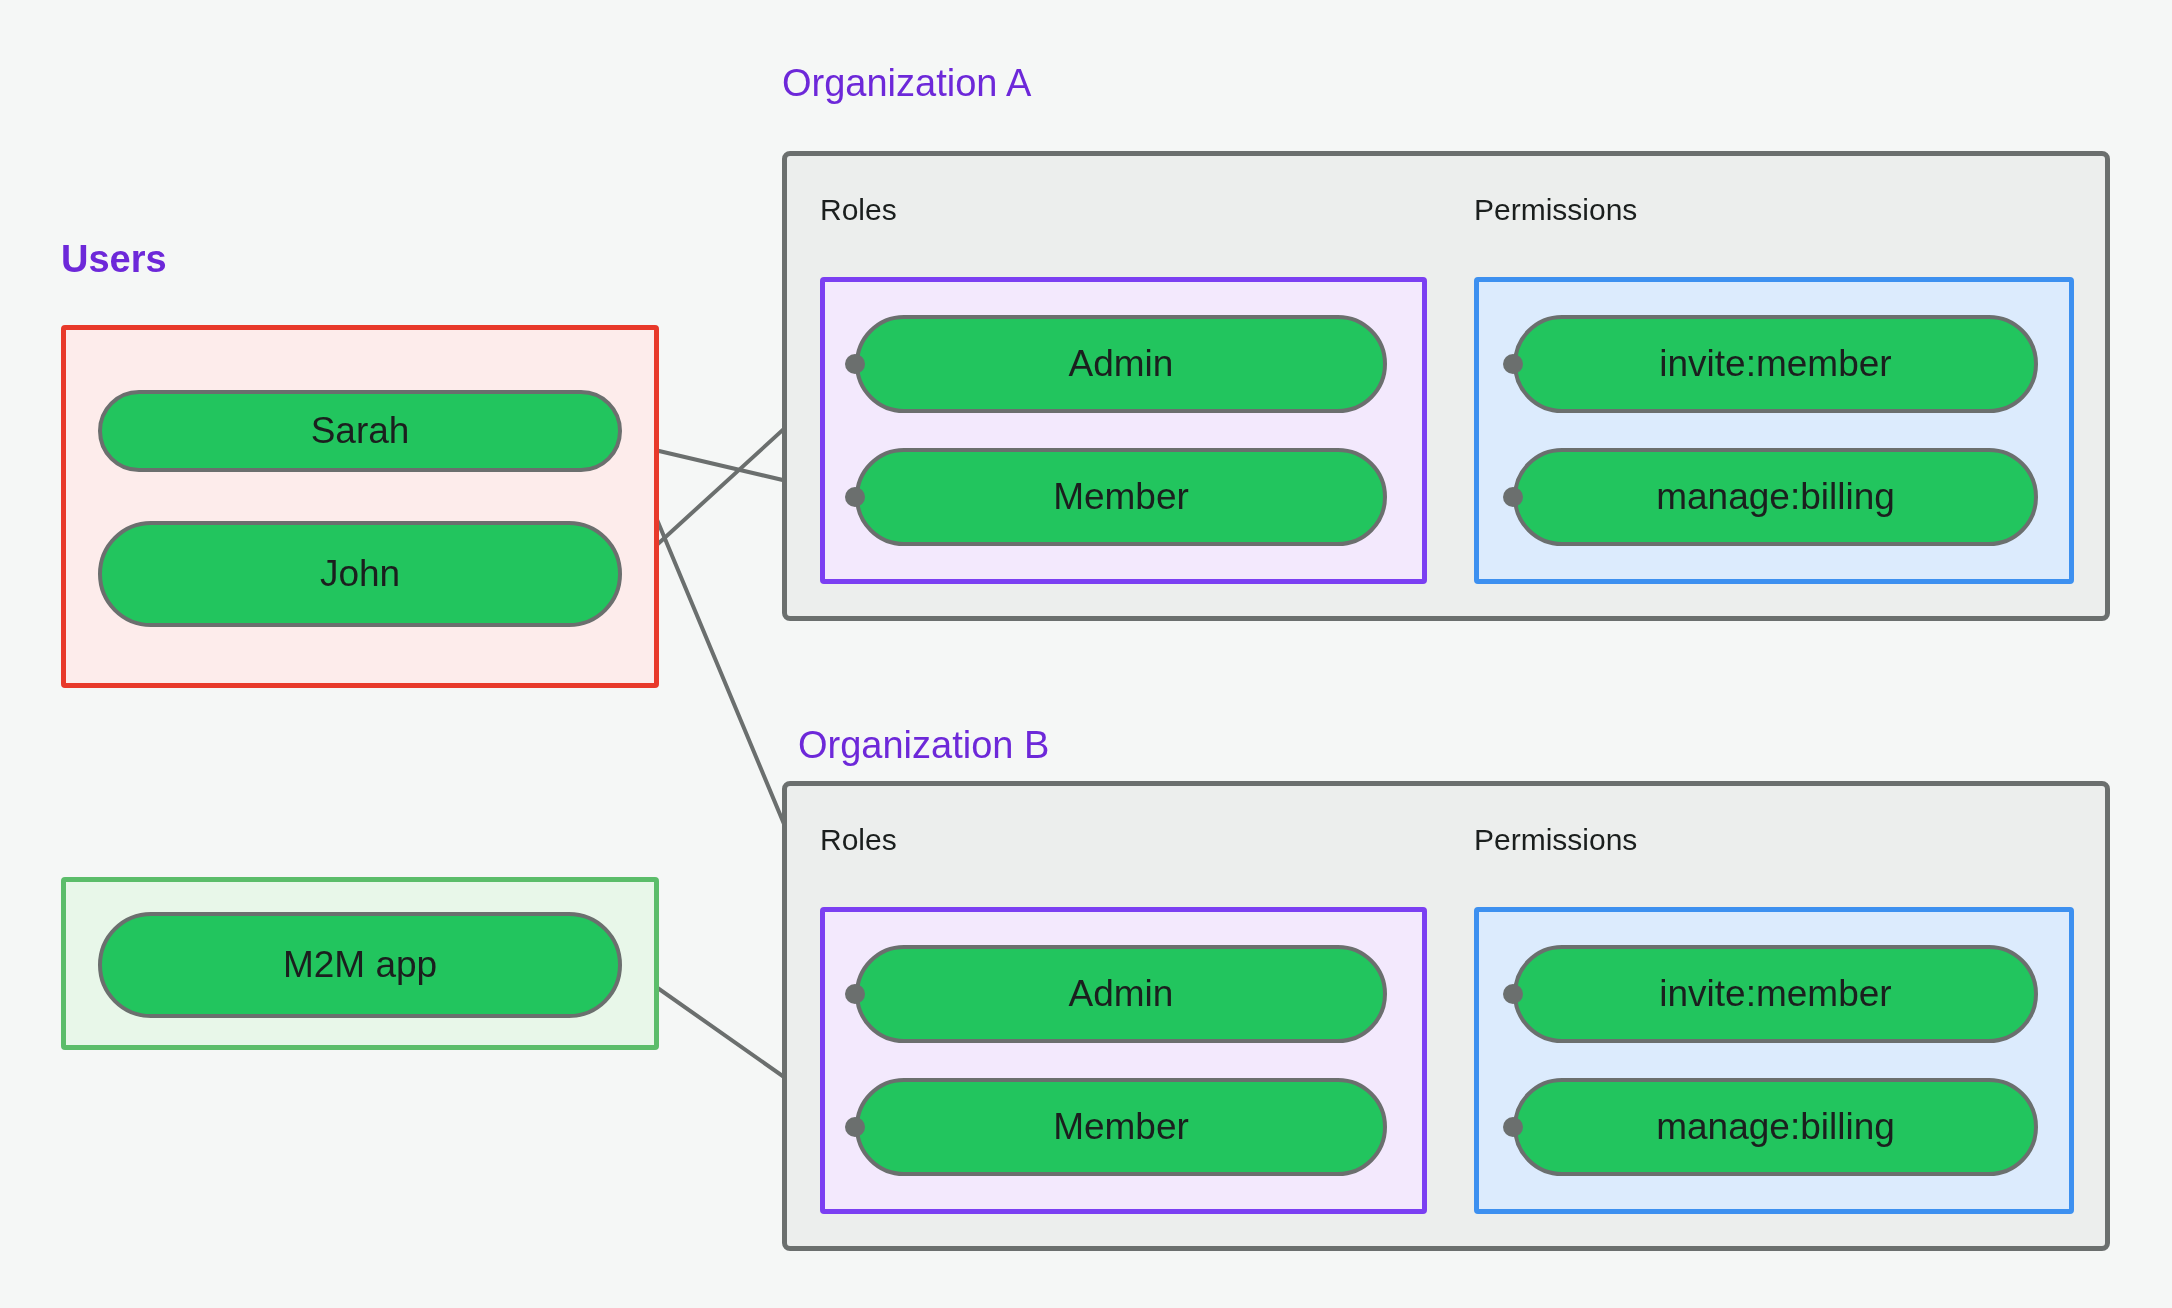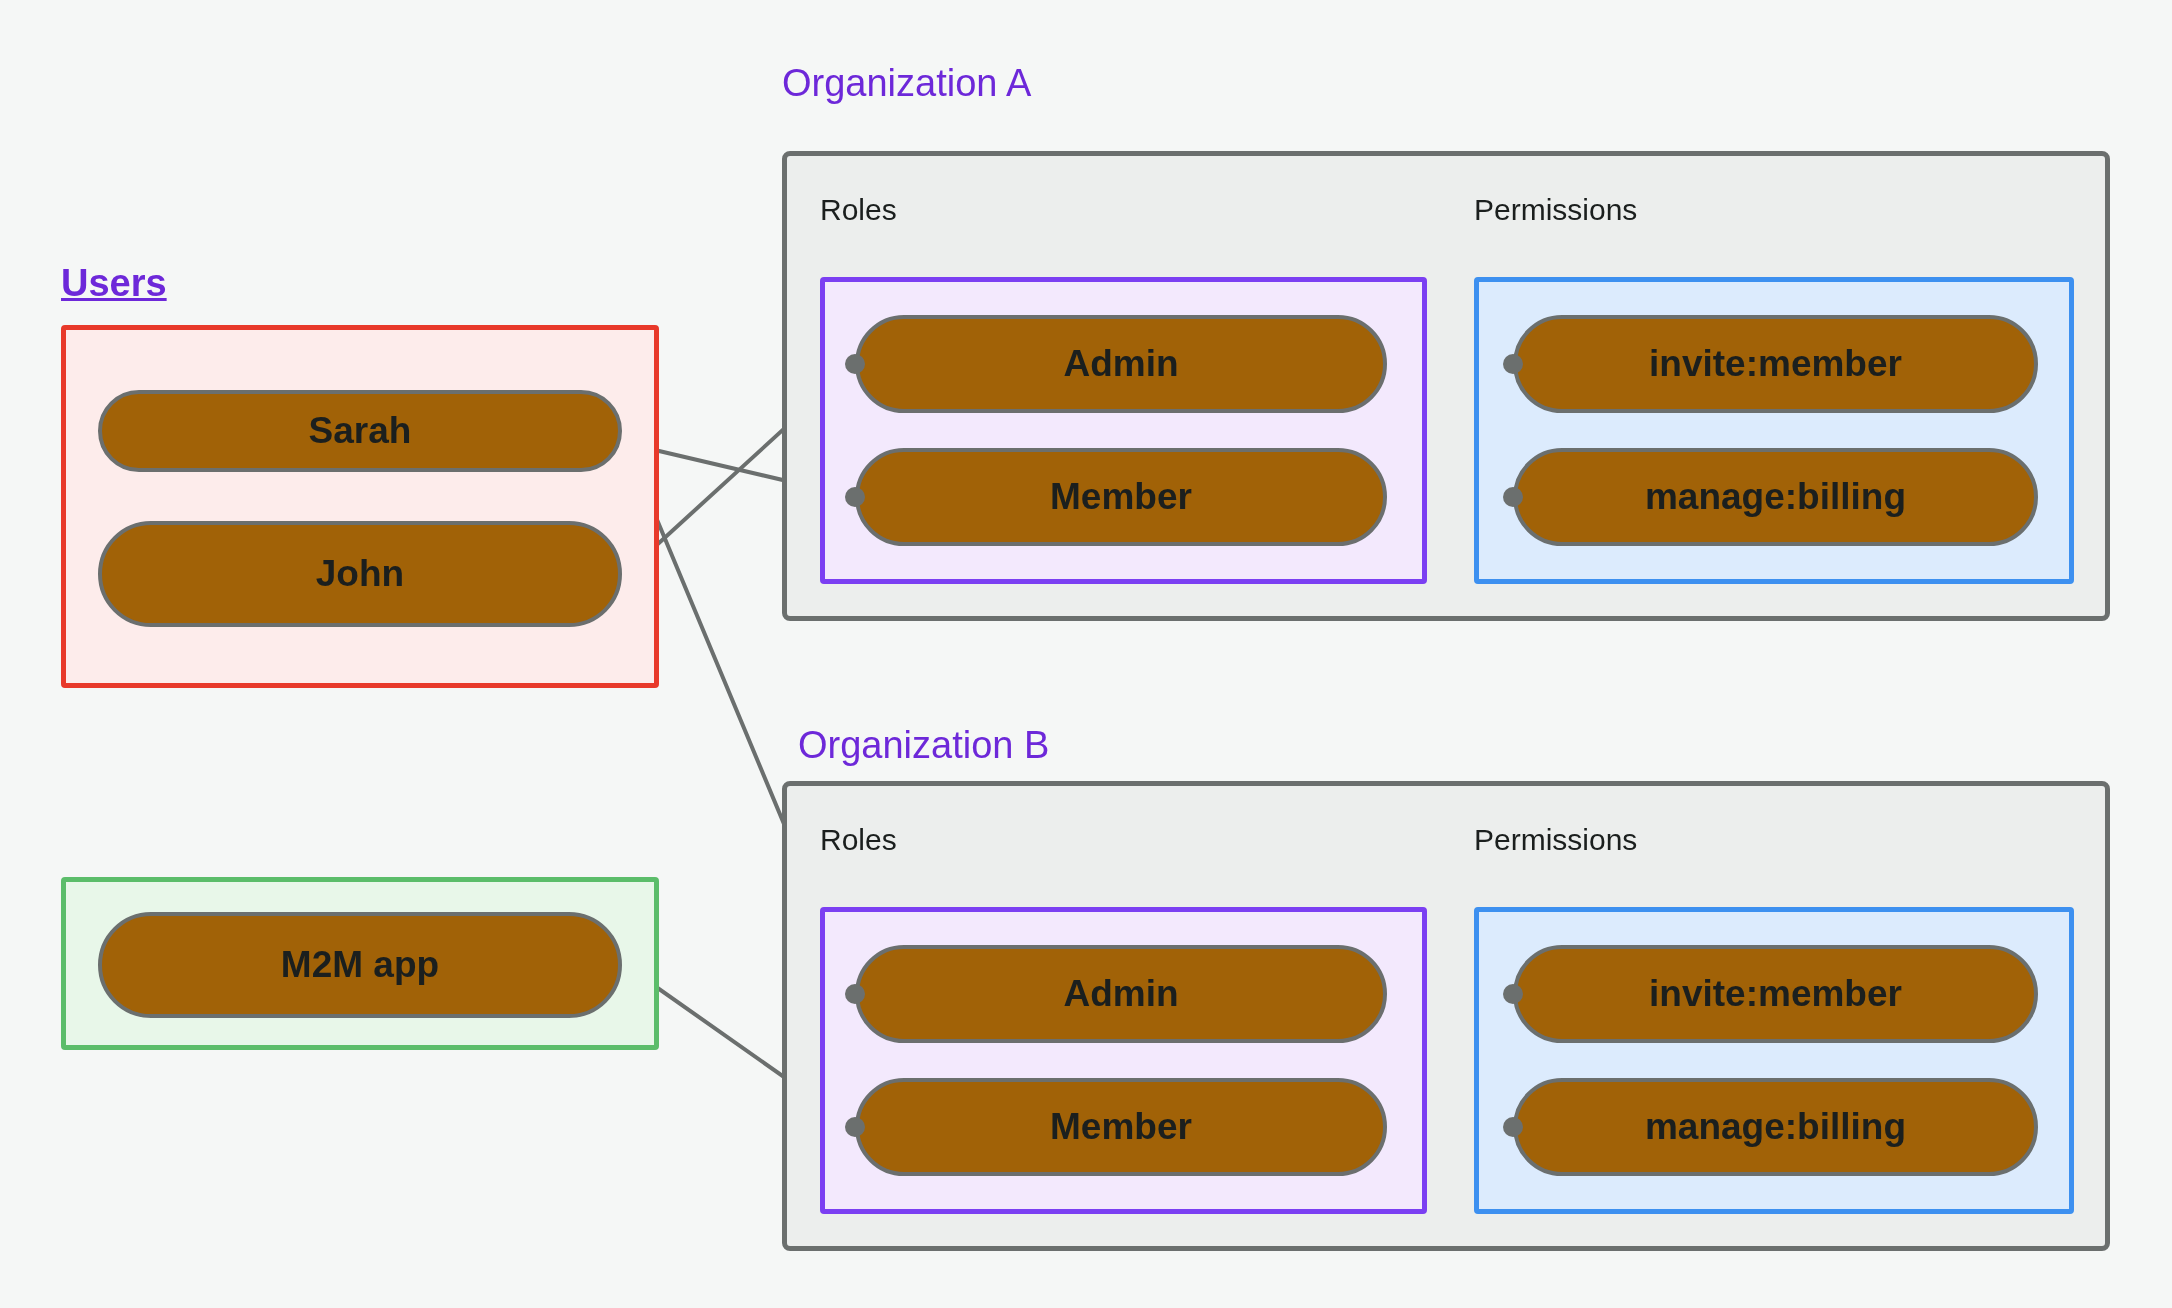--- a/index.html
+++ b/index.html
@@ -64,28 +64,28 @@
     line-height: 1;
     color: #1b1f1e;
     white-space: nowrap;
   }
 
   
   .node {
     position: absolute;
     z-index: 4;
     box-sizing: border-box;
-    background: #a16207;
+    background: #22c55e;
     border: 4px solid #6b6f6e;
     border-radius: 999px;
     display: flex;
     align-items: center;
     justify-content: center;
     font-size: 37px;
-    font-weight: 700;
+    font-weight: 400;
     color: #1b1f1e;
     white-space: nowrap;
   }
 
   
   .dot {
     position: absolute;
     z-index: 5;
     width: 20px;
     height: 20px;
@@ -118,21 +118,21 @@
       <path d="M 1387 497 L 1513 497"></path>
 
       <path d="M 1387 994 L 1513 994"></path>
 
       <path d="M 1387 994 L 1513 1127"></path>
 
       <path d="M 1387 1127 L 1513 1127"></path>
     </g>
   </svg>
 
-  <div class="group-label bold" style="left:61px; top:264px;text-decoration:underline;">Users</div>
+  <div class="group-label bold" style="left:61px; top:240px;">Users</div>
 
   <div class="frame frame-users" style="left:61px; top:325px; width:598px; height:363px;"></div>
 
   <div class="node" style="left:98px; top:390px; width:524px; height:82px;">Sarah</div>
 
   <div class="node" style="left:98px; top:521px; width:524px; height:106px;">John</div>
 
 
   <div class="frame frame-m2m" style="left:61px; top:877px; width:598px; height:173px;"></div>
 

